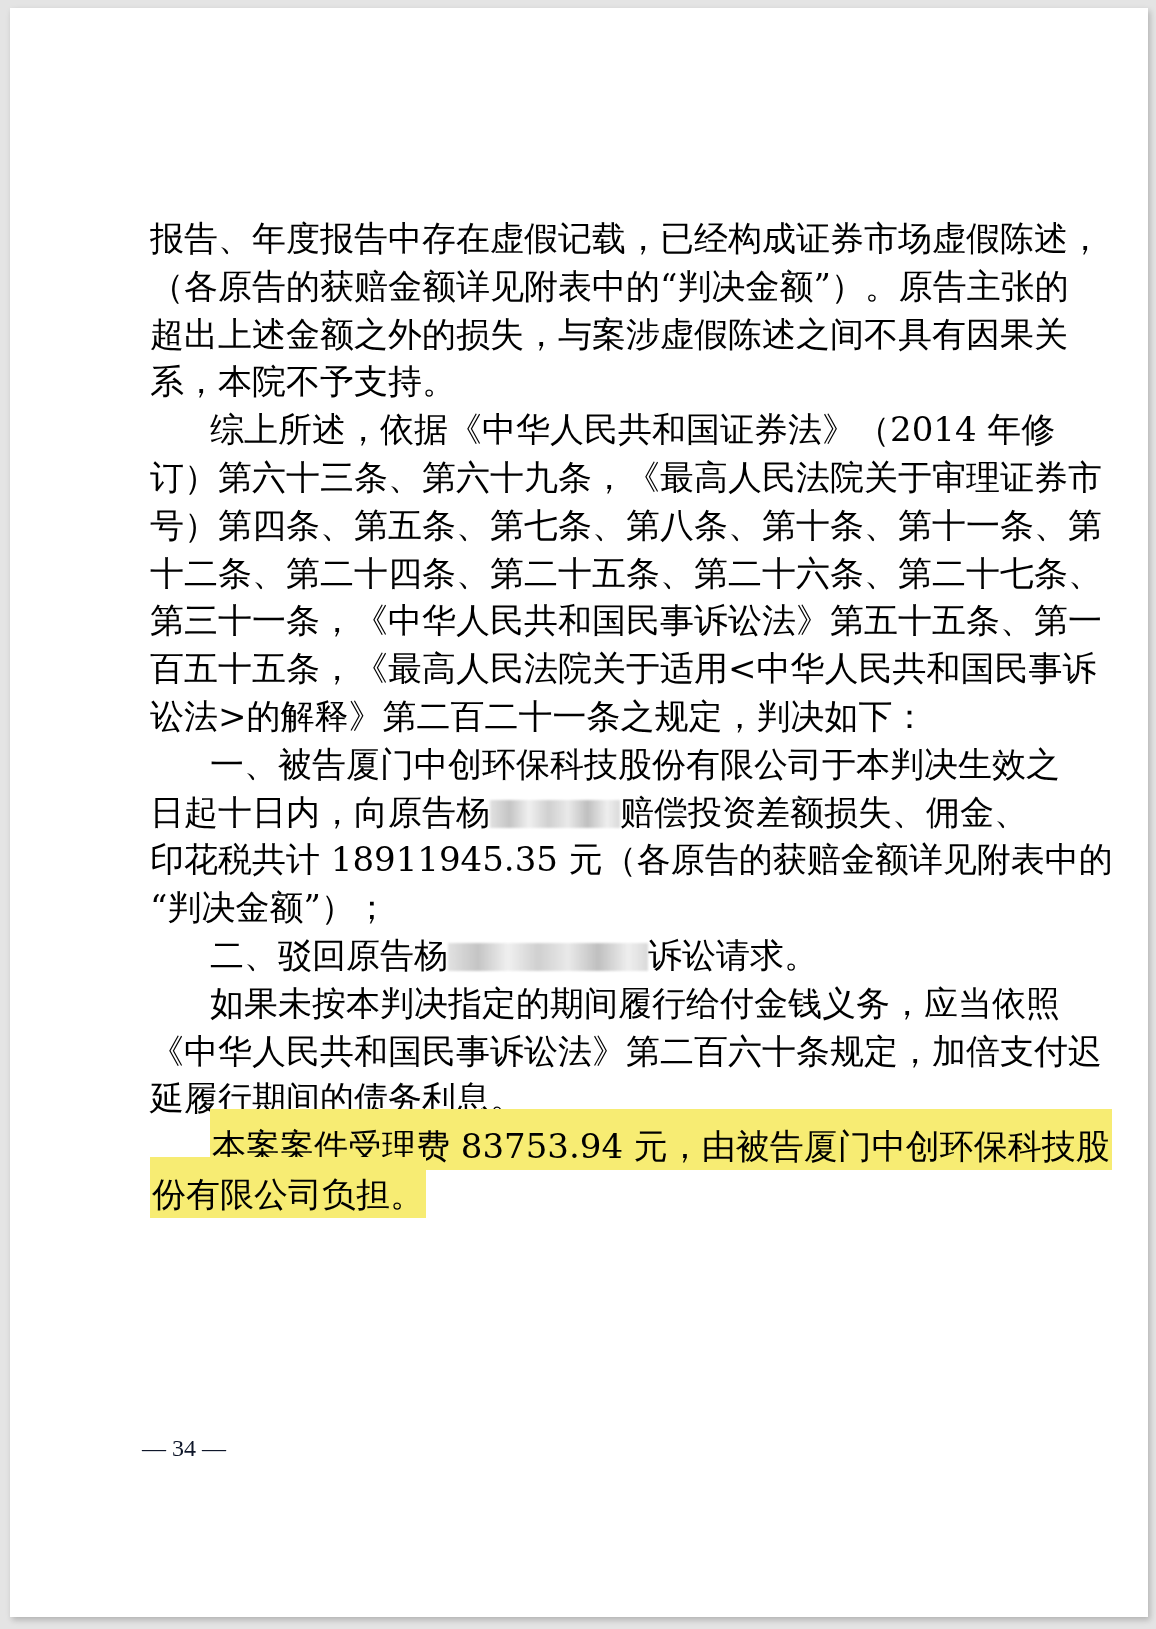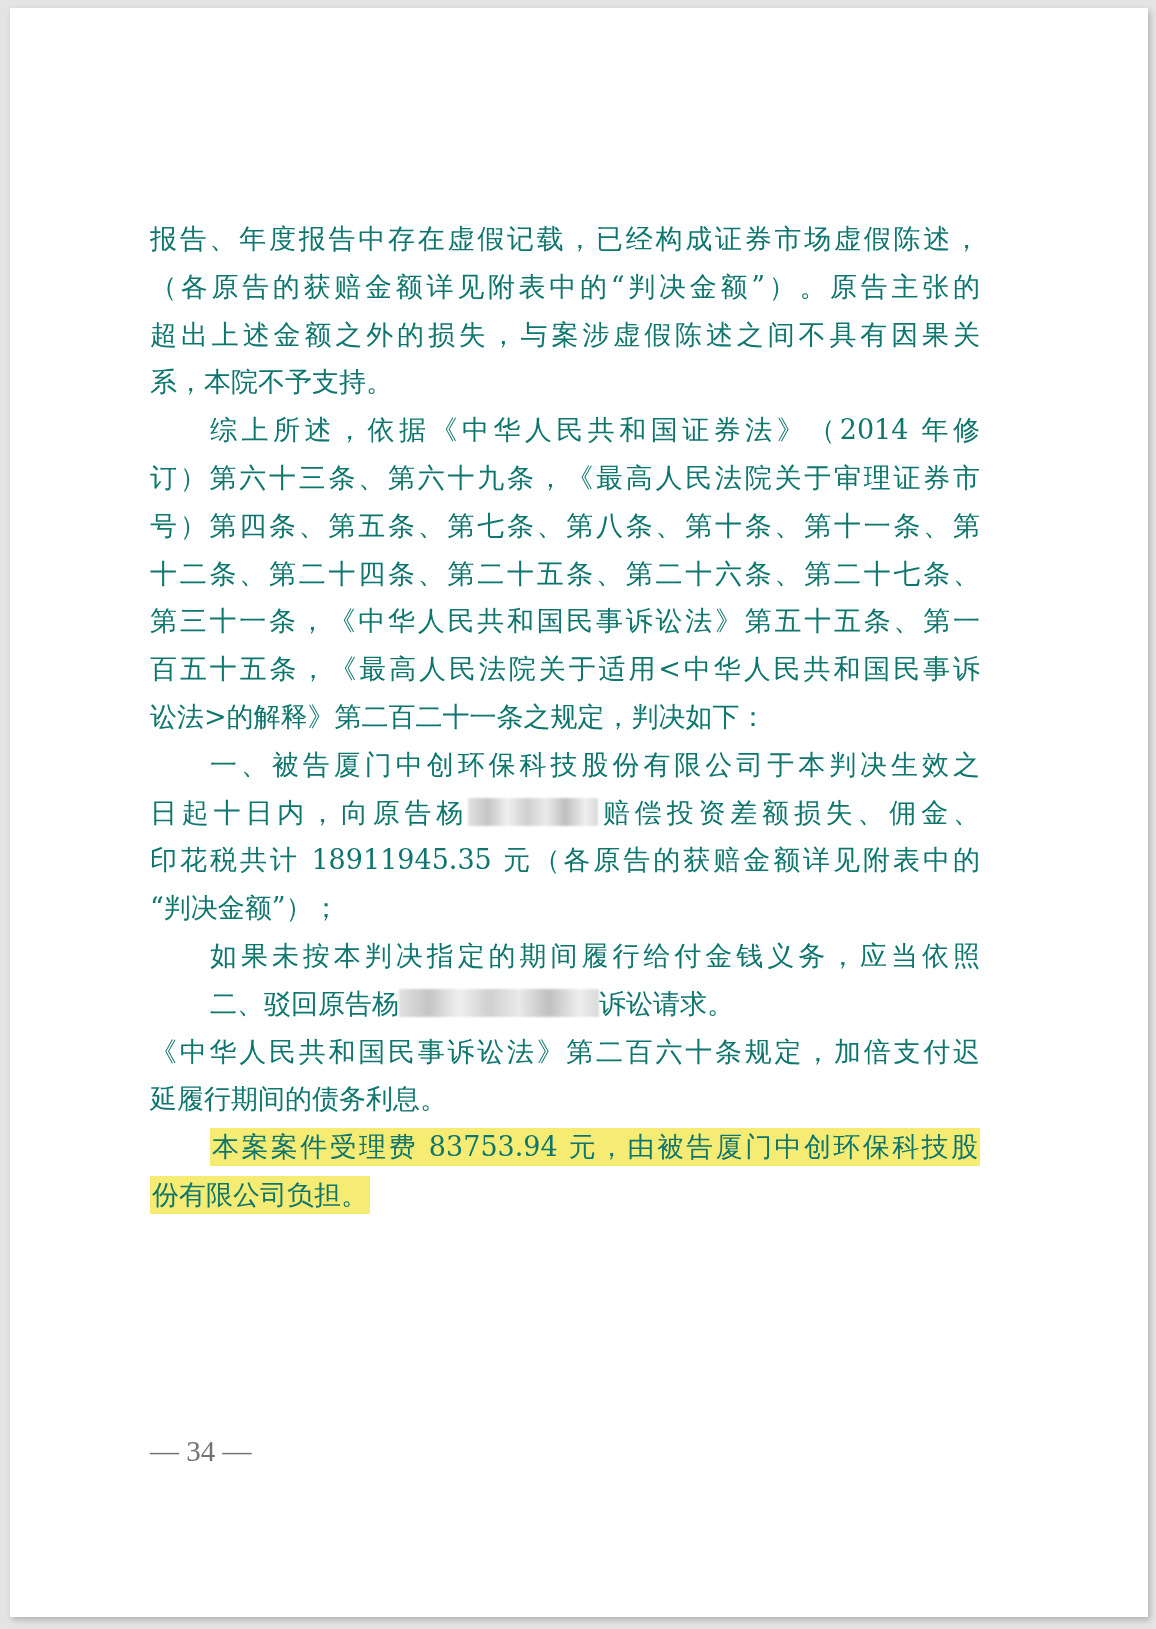--- a/index.html
+++ b/index.html
@@ -21,22 +21,22 @@
       width: 1138px;
       height: 1609px;
       background: #ffffff;
       box-shadow: 2px 3px 6px rgba(0,0,0,0.22);
     }
     .body-text {
       position: absolute;
       left: 140px;
       top: 207px;
       width: 830px;
-      color: #0f766e;
-      font-size: 27px;
+      color: #000000;
+      font-size: 34px;
       line-height: 47.8px;
     }
     .line {
       display: block;
       height: 47.8px;
       white-space: nowrap;
       text-align: justify;
       text-align-last: justify;
       letter-spacing: 0px;
     }
@@ -49,29 +49,29 @@
     .redact {
       display: inline-block;
       height: 28px;
       vertical-align: -4px;
       background: linear-gradient(90deg, #ddd 0%, #bbb 15%, #eee 30%, #c8c8c8 45%, #e6e6e6 60%, #b5b5b5 75%, #ececec 90%, #d4d4d4 100%);
       filter: blur(1.2px);
       opacity: 0.85;
     }
     .hl {
       background: #f7ec73;
-      padding: 3px 2px 4px 2px;
+      padding: 17px 2px 4px 2px;
     }
     .page-number {
       position: absolute;
-      left: 140px;
+      left: 132px;
       top: 1427px;
       font-family: "Liberation Serif", serif;
-      font-size: 29px;
-      color: #737373;
+      font-size: 24px;
+      color: #0f172a;
     }
   </style>
 </head>
 <body>
 
 <div class="page">
   <div class="body-text">
 
     <span class="line">报告、年度报告中存在虚假记载，已经构成证券市场虚假陈述，</span>
 
@@ -87,23 +87,23 @@
     <span class="line">十二条、第二十四条、第二十五条、第二十六条、第二十七条、</span>
     <span class="line">第三十一条，《中华人民共和国民事诉讼法》第五十五条、第一</span>
     <span class="line">百五十五条，《最高人民法院关于适用&lt;中华人民共和国民事诉</span>
     <span class="line last">讼法&gt;的解释》第二百二十一条之规定，判决如下：</span>
 
     <span class="line indent">一、被告厦门中创环保科技股份有限公司于本判决生效之</span>
     <span class="line"><span>日起十日内，向原告杨</span><span class="redact" style="width:130px"></span><span>赔偿投资差额损失、佣金、</span></span>
     <span class="line">印花税共计 18911945.35 元（各原告的获赔金额详见附表中的</span>
     <span class="line last">“判决金额”）；</span>
 
+    <span class="line indent last"><span>二、驳回原告杨</span><span class="redact" style="width:200px"></span><span>诉讼请求。</span></span>
+
     <span class="line indent">如果未按本判决指定的期间履行给付金钱义务，应当依照</span>
-
-    <span class="line indent last"><span>二、驳回原告杨</span><span class="redact" style="width:200px"></span><span>诉讼请求。</span></span>
     <span class="line">《中华人民共和国民事诉讼法》第二百六十条规定，加倍支付迟</span>
     <span class="line last">延履行期间的债务利息。</span>
 
     <span class="line indent"><span class="hl">本案案件受理费 83753.94 元，由被告厦门中创环保科技股</span></span>
     <span class="line last"><span class="hl">份有限公司负担。</span></span>
   </div>
 
   <div class="page-number">— 34 —</div>
 </div>
 

